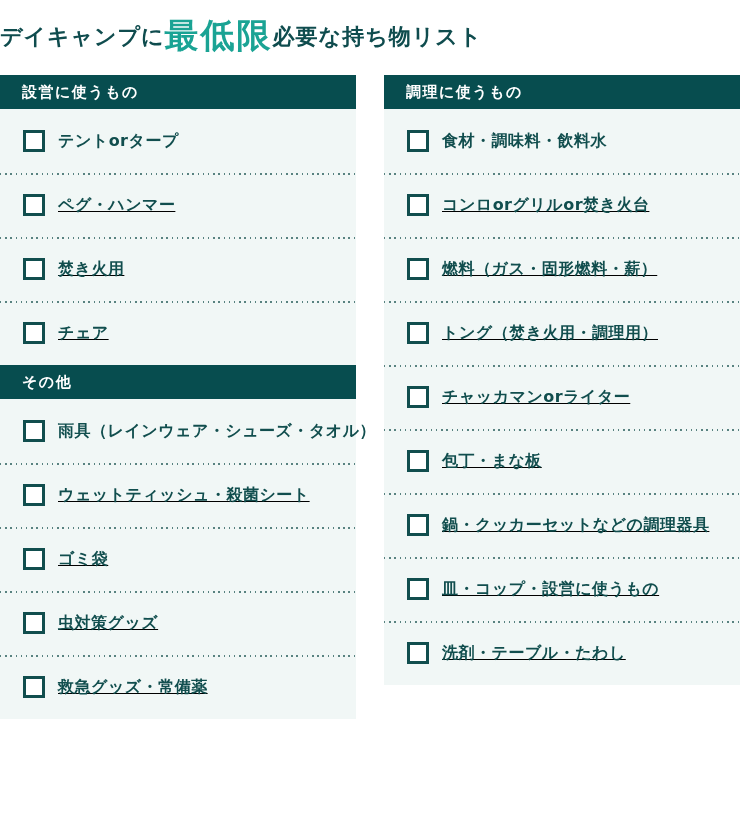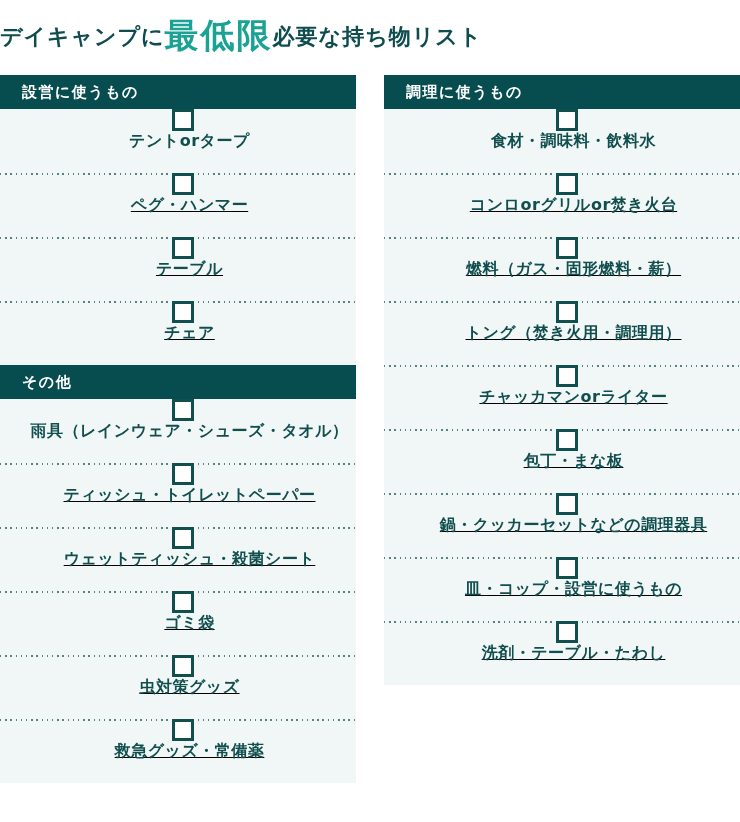--- a/index.html
+++ b/index.html
@@ -47,21 +47,20 @@
   }
   .checklist {
     list-style: none;
     background: var(--list-bg, #f1f7f6);
   }
   .item {
     height: 64px;
     display: flex;
     align-items: center;
     padding-left: 23px;
-    flex-direction: column;
   }
   .item + .item {
     background-image: repeating-linear-gradient(90deg, var(--separator, #588280) 0 1.5px, transparent 1.5px 5.2px);
     background-size: 100% 2px;
     background-repeat: no-repeat;
     background-position: left top;
     text-decoration: underline;
   }
   .checkbox {
     width: 22px;
@@ -92,38 +91,34 @@
             <li class="item">
               <span class="checkbox"></span>
               <span class="item-label">テントorタープ</span>
             </li>
             <li class="item">
               <span class="checkbox"></span>
               <span class="item-label">ペグ・ハンマー</span>
             </li>
             <li class="item">
               <span class="checkbox"></span>
-              <span class="item-label">テーブル</span>
+              <span class="item-label">焚き火用</span>
             </li>
             <li class="item">
               <span class="checkbox"></span>
               <span class="item-label">チェア</span>
             </li>
           </ul>
         </section>
         <section class="section">
           <div class="section-header">その他</div>
           <ul class="checklist">
             <li class="item">
               <span class="checkbox"></span>
               <span class="item-label">雨具（レインウェア・シューズ・タオル）</span>
-            </li>
-            <li class="item">
-              <span class="checkbox"></span>
-              <span class="item-label">ティッシュ・トイレットペーパー</span>
             </li>
             <li class="item">
               <span class="checkbox"></span>
               <span class="item-label">ウェットティッシュ・殺菌シート</span>
             </li>
             <li class="item">
               <span class="checkbox"></span>
               <span class="item-label">ゴミ袋</span>
             </li>
             <li class="item">

